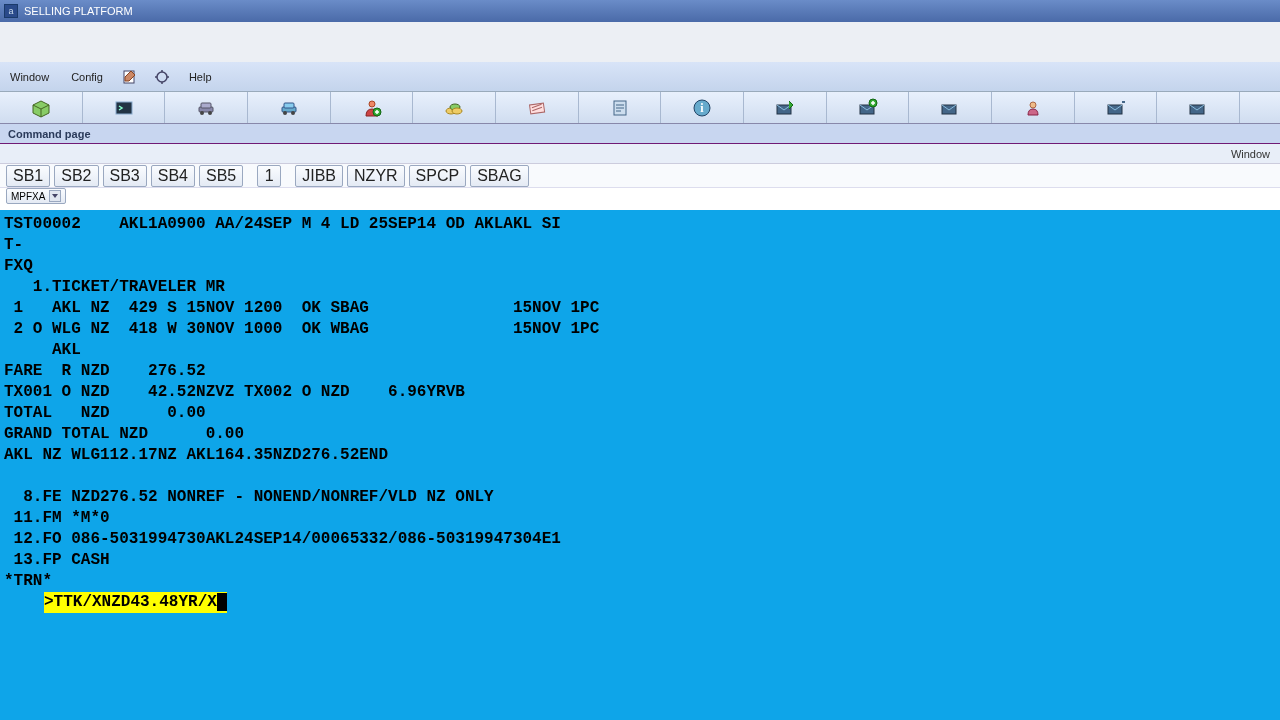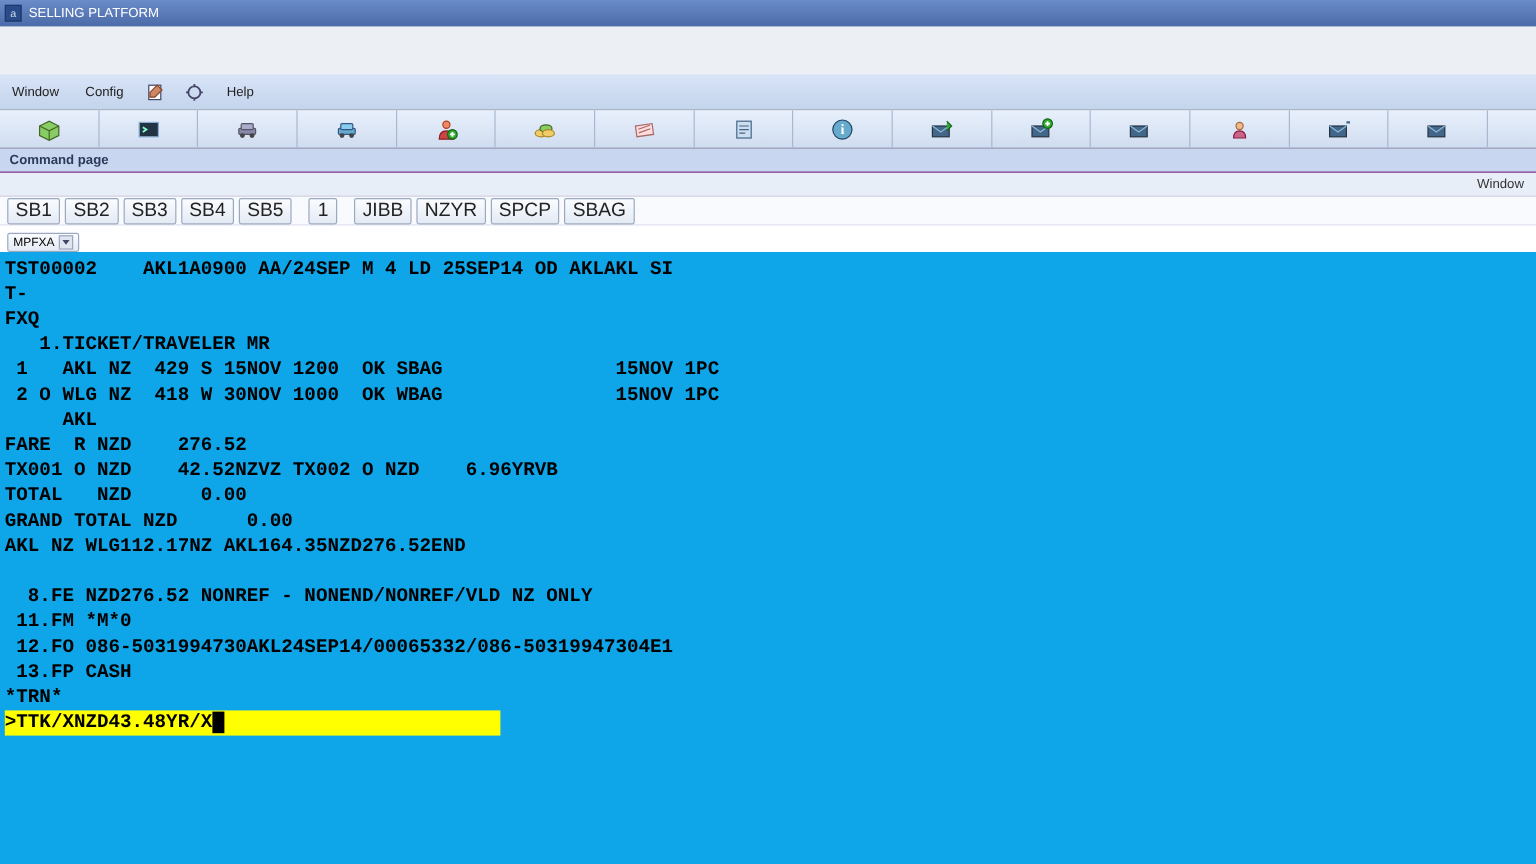--- a/index.html
+++ b/index.html
@@ -112,21 +112,21 @@
     cursor: pointer;
     color: #222;
     min-width: 24px;
     text-align: center;
   }
   .qgap { width: 6px; }
   .dropdown-row {
     background: #ffffff;
     height: 22px;
     display: flex;
-    align-items: flex-end;
+    align-items: flex-start;
     padding: 0 6px;
   }
   .dropdown {
     background: linear-gradient(to bottom, #fafcff, #e4eaf4);
     border: 1px solid #9aa8c0;
     border-radius: 2px;
     padding: 1px 4px;
     font-size: 10px;
     display: flex;
     align-items: center;
@@ -149,21 +149,21 @@
     white-space: pre;
     color: #000;
     padding: 4px 4px;
     height: calc(720px - 22px - 30px - 32px - 20px - 20px - 24px - 22px);
     overflow: hidden;
     font-weight: bold;
   }
   .cmd-line {
     display: inline-block;
     background: #ffff00;
-    padding-right: 230px;
+    margin-left: 40px;
   }
   .cursor-block {
     display: inline-block;
     width: 10px;
     height: 18px;
     background: #000;
     vertical-align: text-bottom;
   }
 </style>
 </head>

